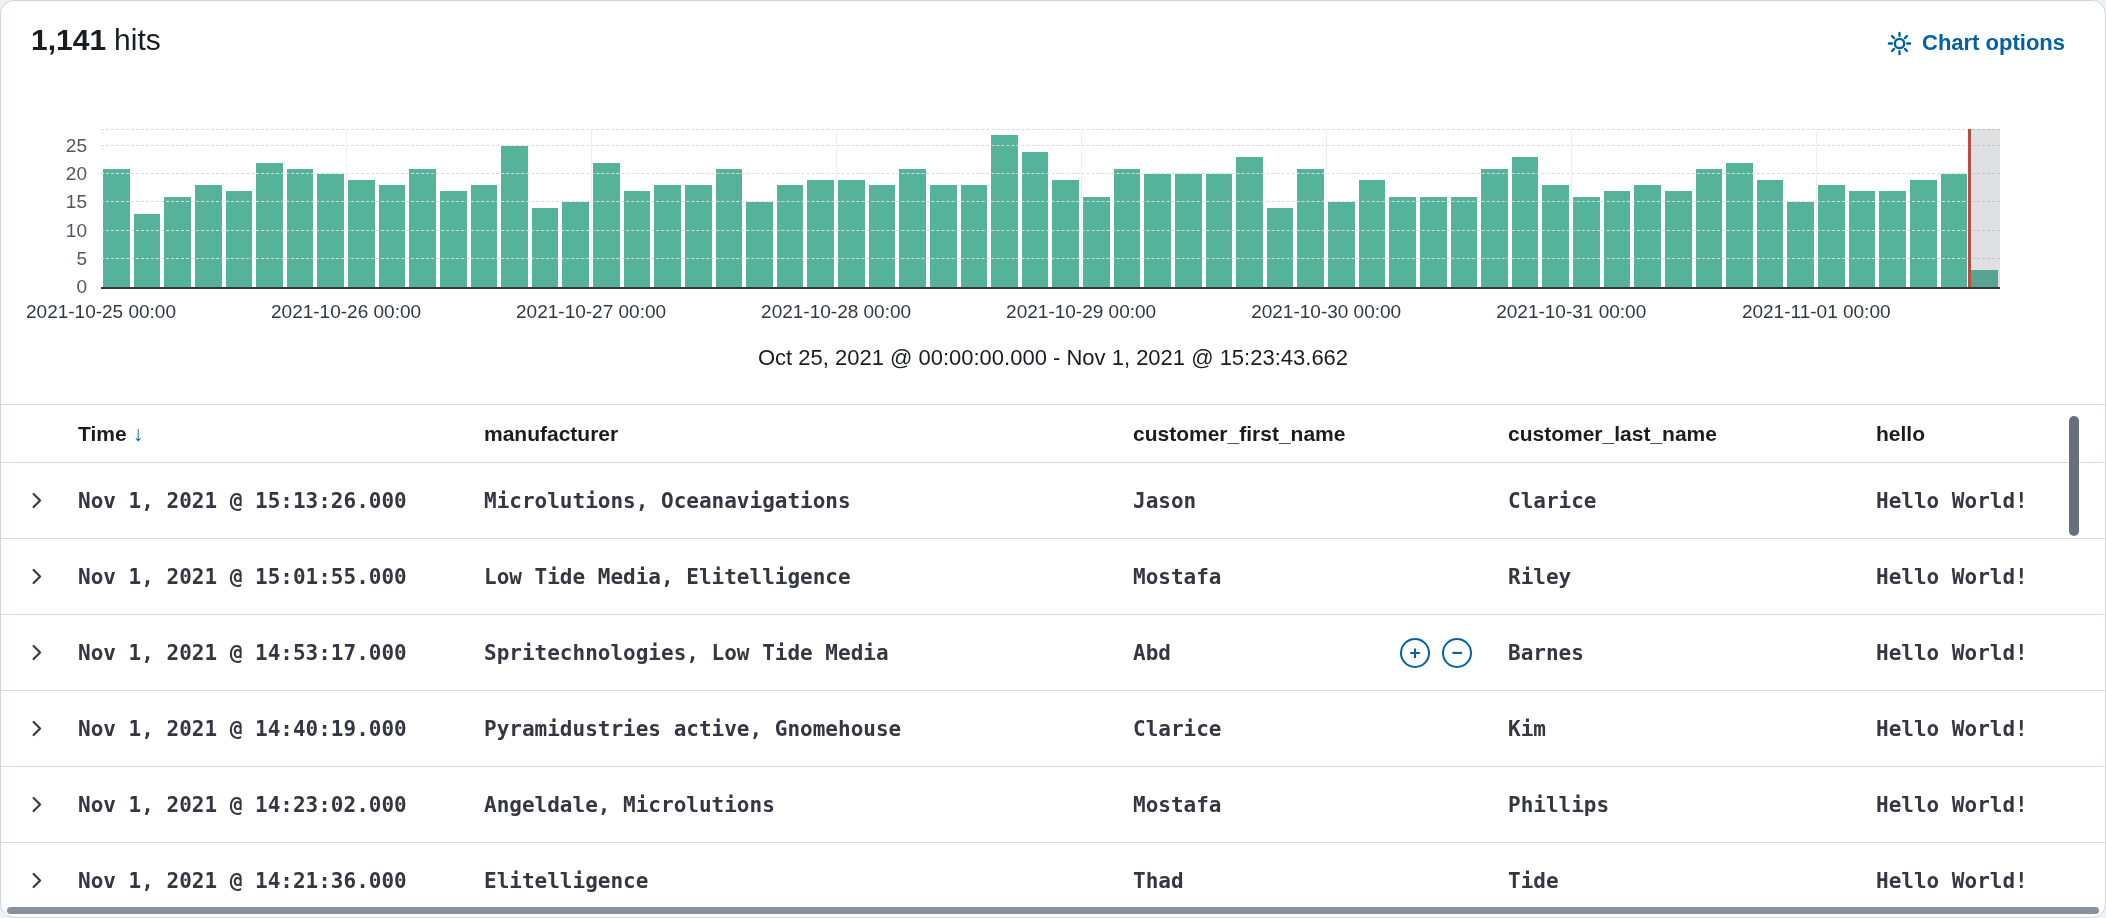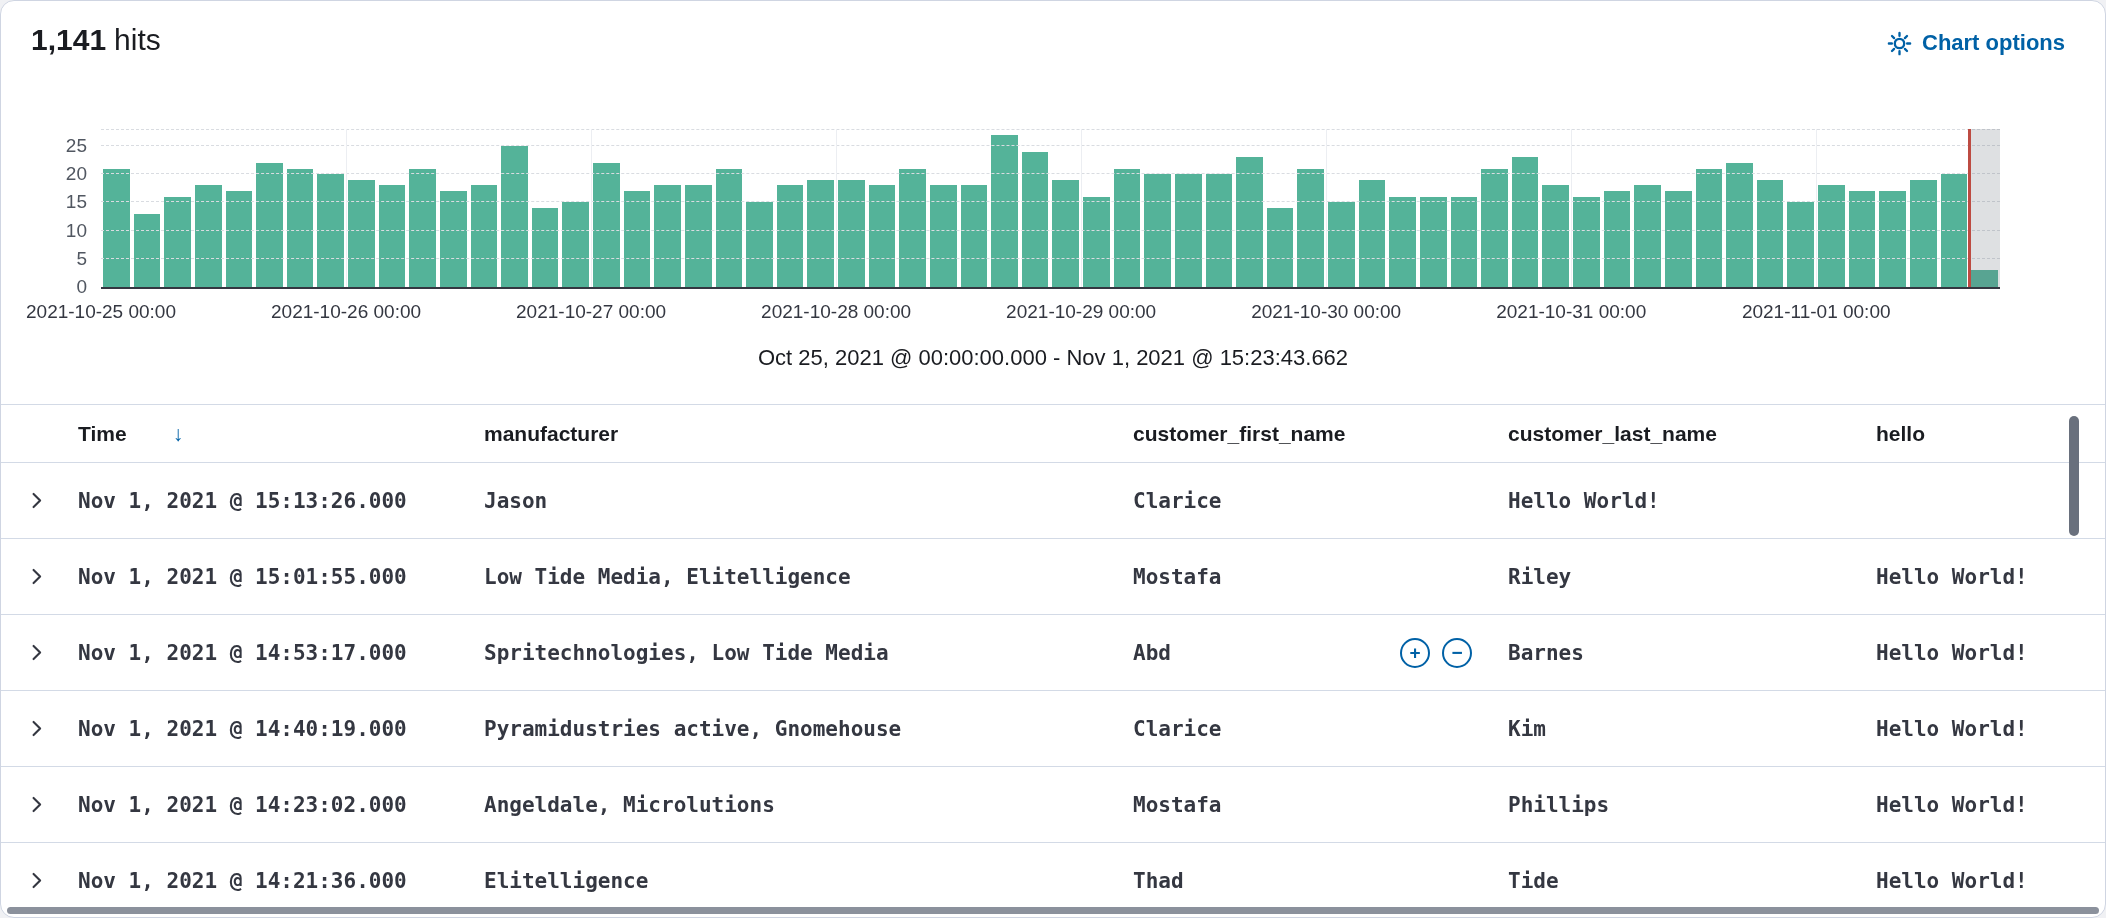--- a/index.html
+++ b/index.html
@@ -38,21 +38,21 @@
   .x-label{position:absolute;transform:translateX(-50%);white-space:nowrap;}
   .subtitle{position:absolute;left:0;right:0;top:344px;text-align:center;font-size:22px;color:#1a1c21;}
   
   .table{position:absolute;left:0;right:0;top:403px;bottom:0;}
   .tr{
     display:grid;grid-template-columns:77px 406px 649px 375px 368px 1fr;
     align-items:center;border-bottom:1px solid #d3dae6;font-weight:bold;
   }
   .tr.head{height:57px;border-top:1px solid #d3dae6;font-weight:700;color:#1a1c21;font-size:21px;}
   .tr.body-row{height:75px;font-family:"DejaVu Sans Mono",monospace;font-size:21px;color:#343741;}
-  .cell{overflow:hidden;white-space:nowrap;display:flex;align-items:center;gap:40px;}
+  .cell{overflow:hidden;white-space:nowrap;display:flex;align-items:center;}
   .expander-cell{padding-left:26px;}
   .expander-btn{background:none;border:none;padding:0;cursor:pointer;display:flex;align-items:center;}
   .sort-arrow{color:#0061a6;margin-left:6px;font-weight:400;}
   .filter-icons{display:inline-flex;gap:12px;margin-left:auto;margin-right:36px;}
   .filter-circle{
     width:26px;height:26px;border:2px solid #0061a6;border-radius:50%;
     color:#0061a6;display:inline-flex;align-items:center;justify-content:center;
     font-size:19px;line-height:1;font-family:"Liberation Sans",sans-serif;cursor:pointer;
   }
   
@@ -205,20 +205,23 @@
             <button class="expander-btn">
               <svg width="21" height="21" viewBox="0 0 16 16">
                 <path d="M5 3l5 5-5 5" fill="none" stroke="#343741" stroke-width="1.6" stroke-linecap="round" stroke-linejoin="round"></path>
               </svg>
             </button>
           </div>
           <div class="cell">
             <span>Nov 1, 2021 @ 15:13:26.000</span>
           </div>
           <div class="cell">
+            <span>Microlutions, Oceanavigations</span>
+          </div>
+          <div class="cell">
             <span>Jason</span>
           </div>
           <div class="cell">
             <span>Clarice</span>
           </div>
           <div class="cell">
             <span>Hello World!</span>
           </div>
         </div>
         <div class="tr body-row">

